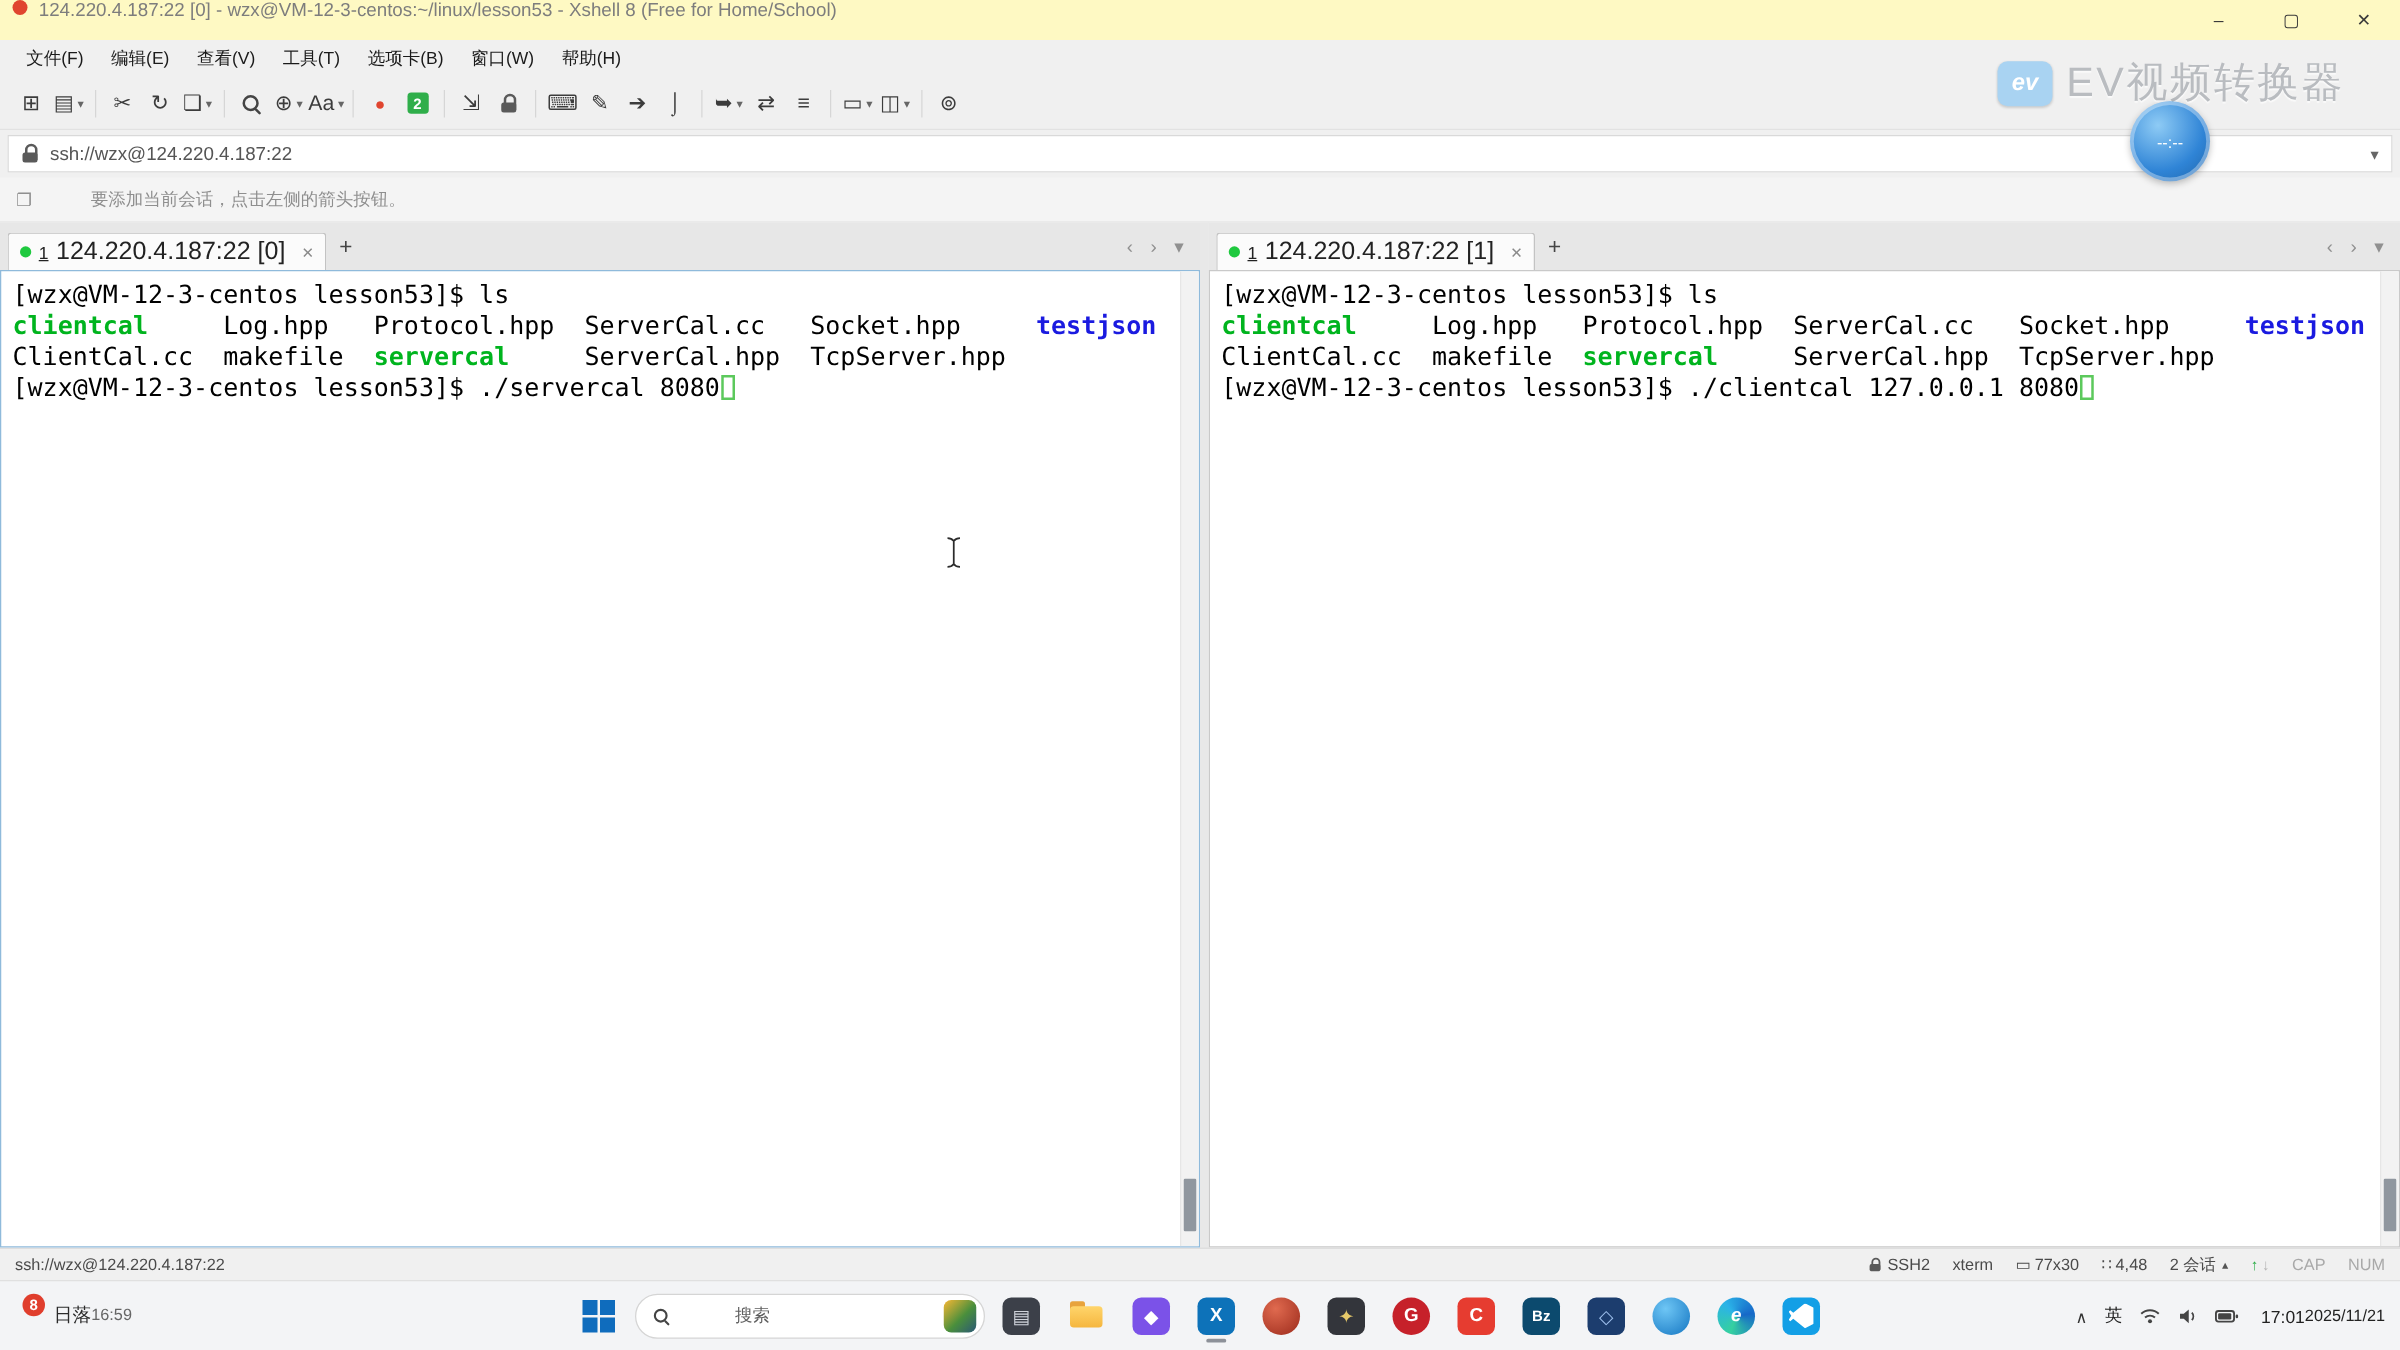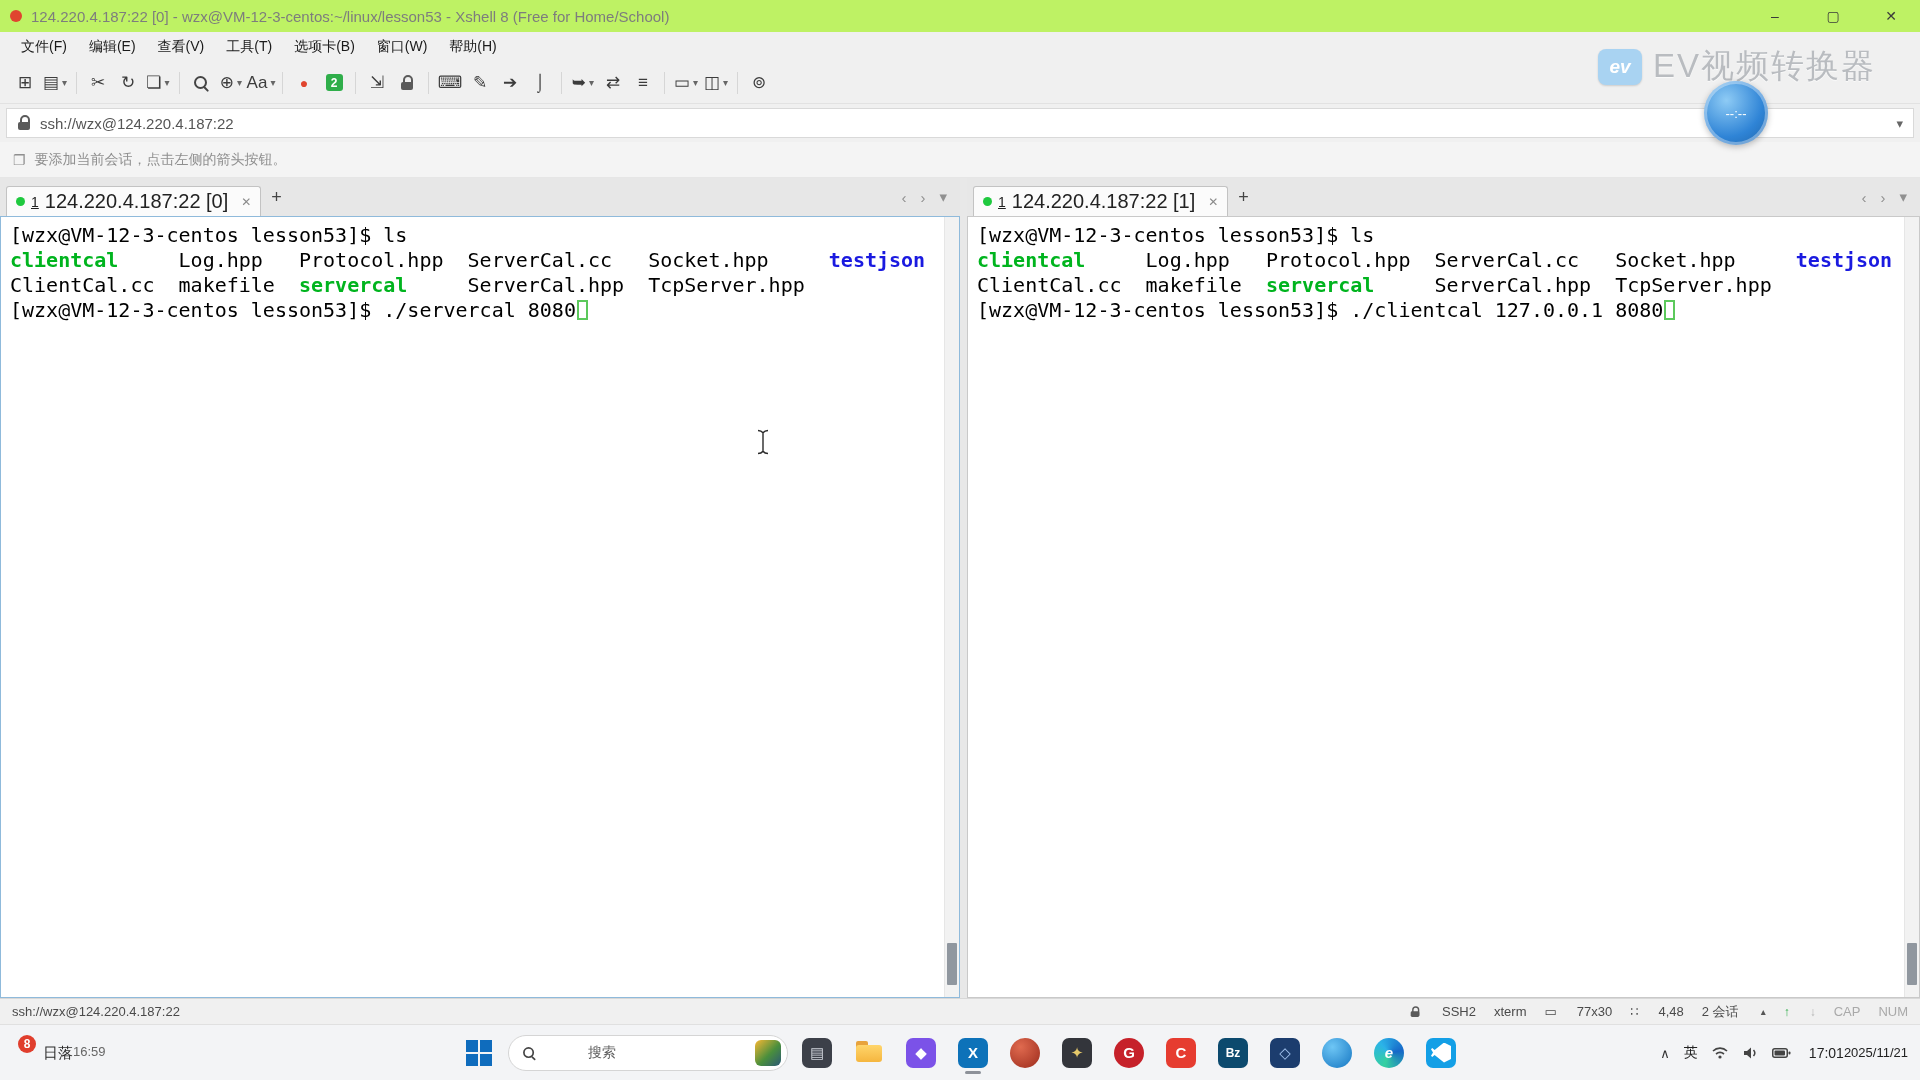--- a/index.html
+++ b/index.html
@@ -2,21 +2,21 @@
 <html style="--exec: #00b41e; --dir: #1a1ae0; --cursor: #5cc95c; --tab_dot: #1fc93f; --badge_red: #e03e2d; --accent_blue: #0f6cbd;"><head>
 <meta charset="utf-8">
 <style>
   * { box-sizing: border-box; margin: 0; padding: 0; }
   html,body { width:1920px; height:1080px; overflow:hidden; }
   body { font-family:"Liberation Sans",sans-serif; background:#f0f0f0; position:relative; }
 
   
   .xwin { position:absolute; inset:0 0 56px 0; display:flex; flex-direction:column; background:#f0f0f0; }
 
-  .titlebar { height:32px; display:flex; align-items:center; padding-left:10px; background:#bef264; flex:none; }
+  .titlebar { height:32px; display:flex; align-items:flex-start; padding-left:10px; background:#fef9c3; flex:none; }
   .app-dot { width:12px; height:12px; border-radius:50%; background:#e0452f; margin-right:9px; flex:none; }
   .title-text { font-size:15px; color:#7d7d7d; white-space:nowrap; }
   .win-controls { margin-left:auto; display:flex; height:32px; }
   .wc { width:58px; display:flex; align-items:center; justify-content:center; font-size:14px; color:#3a3a3a; }
 
   .menubar { height:30px; display:flex; align-items:center; padding-left:10px; flex:none; }
   .menu-item { padding:4px 11px; font-size:14px; color:#1a1a1a; white-space:nowrap; }
 
   .toolbar { height:42px; display:flex; align-items:center; padding-left:10px; border-bottom:1px solid #e2e2e2; flex:none; }
   .tbtn { min-width:30px; height:30px; display:flex; align-items:center; justify-content:center; border-radius:3px; color:#3c3c3c; }
@@ -34,21 +34,21 @@
   .ico-lock::before { content:""; position:absolute; left:3px; top:0; width:6px; height:9px; border:2px solid #5a5a5a; border-radius:5px 5px 0 0; }
   .ico-lock::after { content:""; position:absolute; left:1px; top:7px; width:12px; height:8px; background:#5a5a5a; border-radius:2px; }
 
   .addressrow { height:38px; display:flex; align-items:center; padding:0 6px; flex:none; }
   .addressbar { flex:1; height:30px; background:#fff; border:1px solid #d9d9d9; display:flex; align-items:center; padding:0 10px; gap:9px; }
   .addr-text { flex:1; font-size:15px; color:#555; }
   .addr-dd { color:#666; font-size:13px; }
 
   .infobar { height:36px; display:flex; align-items:center; gap:9px; padding-left:13px; border-bottom:1px solid #e6e6e6; background:#f4f4f4; flex:none; }
   .info-ico { color:#8f8f8f; font-size:14px; }
-  .info-text { color:#8f8f8f; font-size:14px; }
+  .info-text { color:#8f8f8f; font-size:14px;margin-left:38px; }
 
   .split { flex:1; display:flex; min-height:0; }
   .pane { display:flex; flex-direction:column; min-width:0; }
   .pane-left { width:960px; flex:none; }
   .pane-right { flex:1; }
   .divider { width:7px; background:#e8e8e8; flex:none; }
 
   .tabstrip { height:38px; display:flex; align-items:flex-end; background:#e7e7e7; padding:0 6px; flex:none; }
   .tab { height:30px; display:flex; align-items:center; background:#fbfbfb; border:1px solid #c3c3c3; border-bottom:none; border-radius:3px 3px 0 0; padding:0 9px; gap:6px; }
   .dot { width:9px; height:9px; border-radius:50%; background:var(--tab_dot); flex:none; }
@@ -65,21 +65,21 @@
   .exec { color:var(--exec); font-weight:bold; }
   .dir  { color:var(--dir);  font-weight:bold; }
   .cursor { display:inline-block; width:11px; height:20px; border:2px solid var(--cursor); vertical-align:-3px; margin-left:1px; }
 
   .vscroll { position:absolute; top:0; right:0; bottom:0; width:15px; background:#f2f2f2; border-left:1px solid #e6e6e6; }
   .vthumb { position:absolute; left:2px; right:2px; bottom:12px; height:42px; background:#90979f; border-radius:1px; }
   .ibeam { position:absolute; left:755px; top:212px; }
 
   .statusbar { height:26px; display:flex; align-items:center; background:#f0f0f0; border-top:1px solid #d8d8d8; font-size:13px; color:#4a4a4a; padding:0 12px; flex:none; }
   .sb-right { margin-left:auto; display:flex; align-items:center; gap:18px; }
-  .sb-item { display:flex; align-items:center; gap:20px; }
+  .sb-item { display:flex; align-items:center; gap:3px; }
   .sb-dim { color:#a9a9a9; }
   .mini-lock { transform:scale(0.72); }
   .sb-up { color:#2fae4a; font-size:12px; }
   .sb-down { color:#b5b5b5; font-size:12px; }
   .sb-tri { font-size:10px; color:#555; margin-left:2px; }
 
   
   .taskbar { position:absolute; left:0; bottom:0; width:1920px; height:56px; background:#f3f4f6; border-top:1px solid #e0e0e0; display:flex; align-items:center; }
   .tb-weather { position:absolute; left:10px; top:0; height:56px; display:flex; align-items:center; gap:7px; padding:0 8px; }
   .wbadge { width:18px; height:18px; border-radius:50%; background:var(--badge_red); color:#fff; font-size:12px; font-weight:bold; display:flex; align-items:center; justify-content:center; align-self:flex-start; margin-top:10px; }

